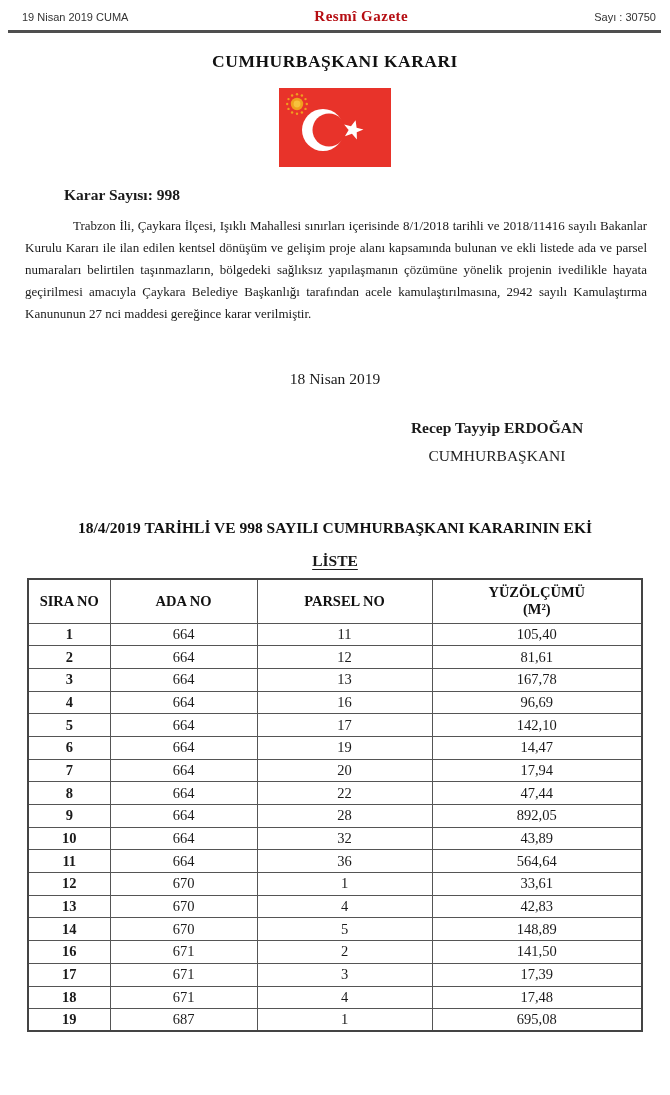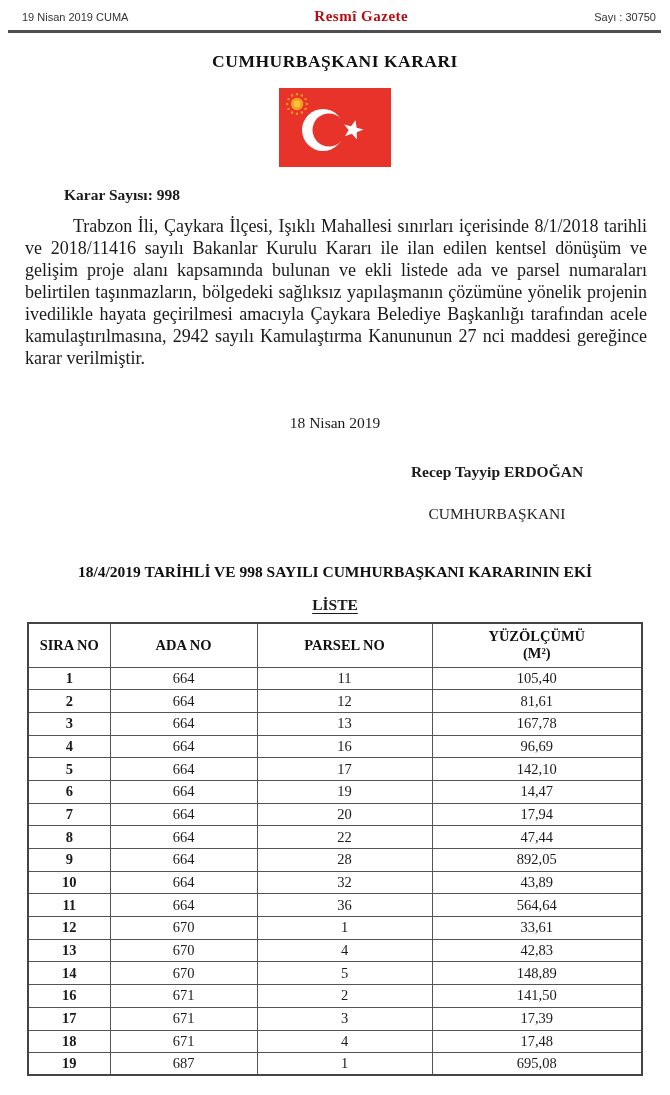--- a/index.html
+++ b/index.html
@@ -33,39 +33,39 @@
     text-align: center; font-size: 17.5px; font-weight: bold;
     margin-top: 18px; letter-spacing: 0.5px; color: #111;
   }
   .flag-wrap { text-align: center; margin-top: 16px; }
   .flag-wrap svg { display: inline-block; }
   .karar-no {
     font-weight: bold; font-size: 15.5px;
     margin: 15px 0 0 64px;
   }
   .body-text {
-    font-size: 18px; line-height: 22px;
+    font-size: 13px; line-height: 22px;
     text-align: justify;
     margin: 11px 23px 0 25px;
     text-indent: 48px;
   }
   .decision-date {
     text-align: center; font-size: 15.5px;
     margin-top: 45px;
   }
   .signature {
     width: 330px; margin-left: 332px; margin-top: 31px;
     text-align: center; font-size: 15.5px;
   }
   .signature .name { font-weight: bold; }
-  .signature .role { margin-top: 24px; color: #222; }
+  .signature .role { margin-top: 10px; color: #222; }
   
   .annex-heading {
     text-align: center; font-weight: bold; font-size: 15.5px;
-    margin-top: 40px; color: #111;
+    margin-top: 54px; color: #111;
   }
   .annex-list-label {
     text-align: center; font-weight: bold; font-size: 15.5px;
     margin-top: 15px;
   }
   .annex-list-label span {
     text-decoration: underline; text-underline-offset: 3px;
   }
   
   table.parcels {

